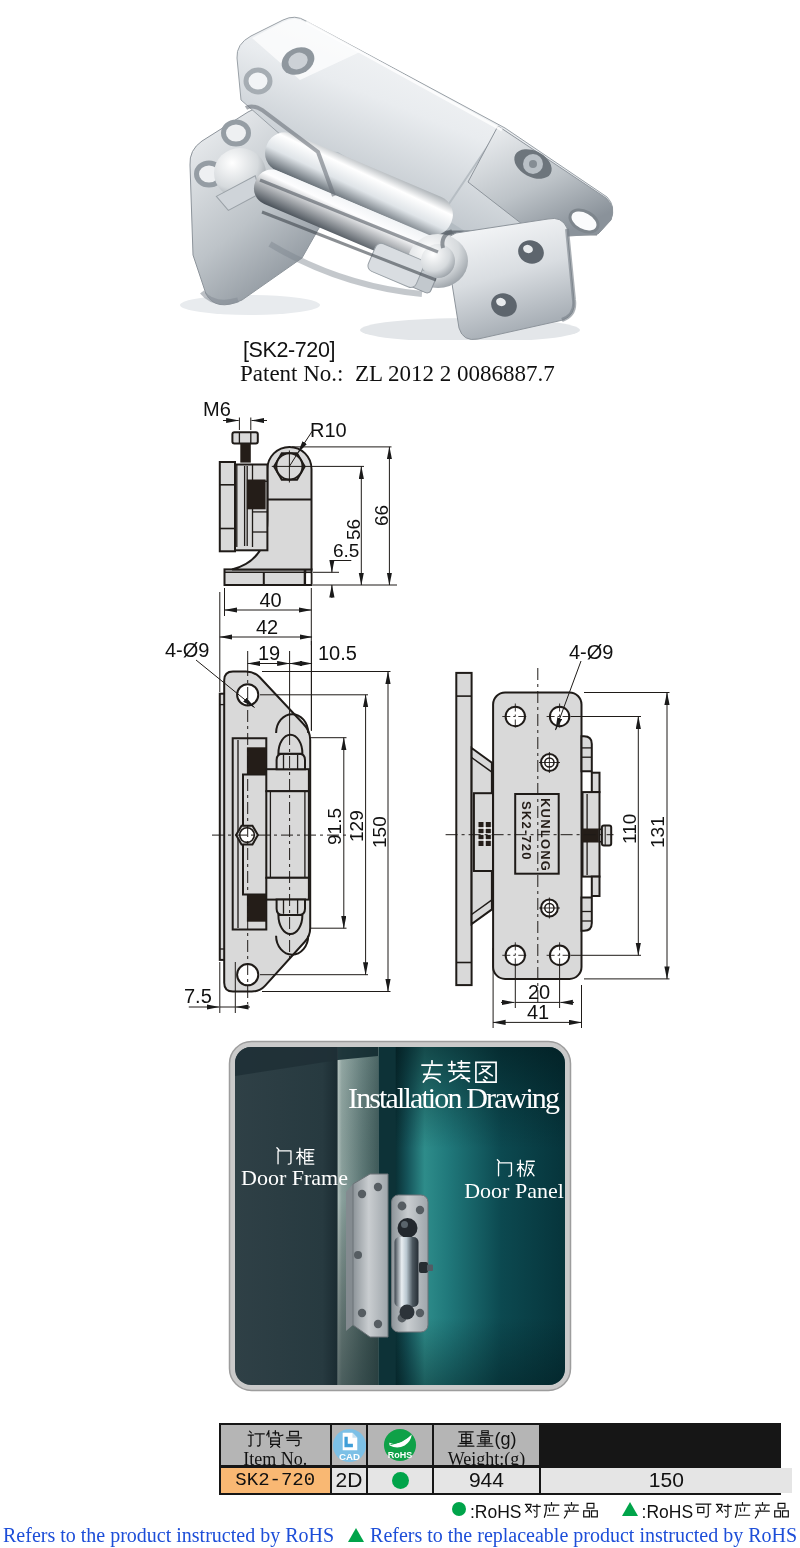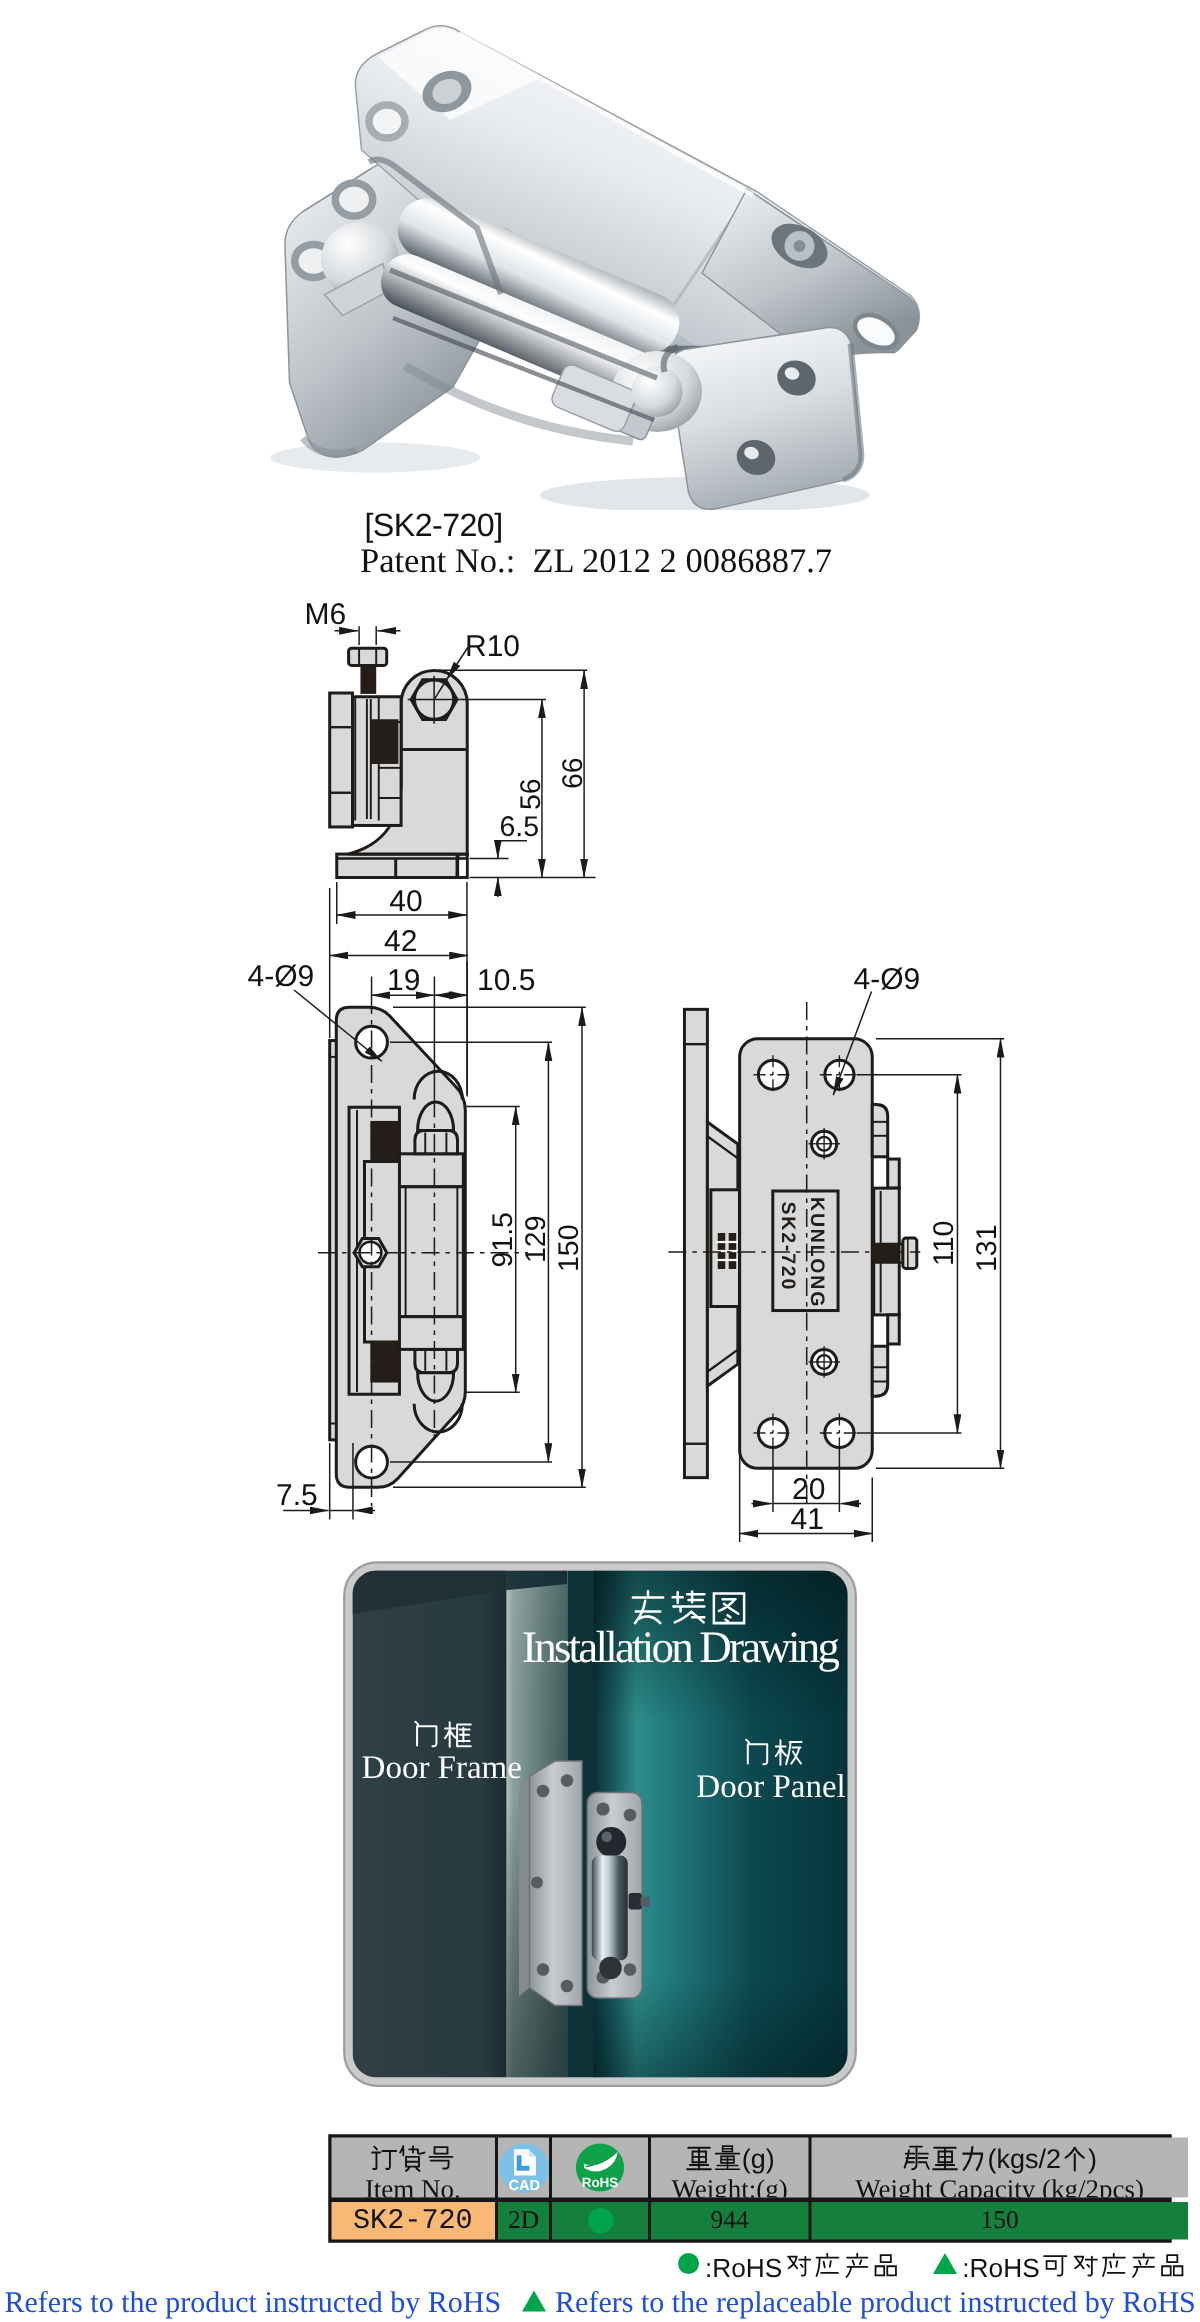--- a/index.html
+++ b/index.html
@@ -552,21 +552,21 @@
 <rect x="427" y="1264.5" width="6" height="6.5" rx="1" fill="#525c64"></rect>
 </svg>
 
 <style>
 #tbl{left:218.5px;top:1422.5px;width:562.5px;border:2.5px solid #161616;background:#161616;box-sizing:border-box}
 .trow{display:flex}
 .tc{box-sizing:border-box;background:#b5b5b5;text-align:center;overflow:hidden;flex:none}
 .tc+.tc{margin-left:2px}
 .drow{margin-top:2.5px}
 .hrow .tc{height:40.5px}
-.drow .tc{height:25px;background:#15803d;font-size:17px;font-family:Liberation Serif, serif;color:#111;display:flex;align-items:center;justify-content:center}
+.drow .tc{height:25px;background:#e5e5e5;font-size:21px;font-family:Liberation Sans, sans-serif;color:#111;display:flex;align-items:center;justify-content:center}
 .c1{width:109.5px}.c2{width:34px}.c3{width:64px}.c4{width:104.9px}.c5{width:251px}
 .hl1{height:21px;display:flex;align-items:center;justify-content:center;color:#111}
 .hl2{font-family:"Liberation Serif",serif;font-size:18px;color:#111;line-height:18px}
 .gi{color:#111;margin:0 0.5px}
 </style>
 <div id="tbl" class="abs">
 <div class="trow hrow">
 
  <div class="tc c1">
         <div class="hl1" style="padding-top:4px">
@@ -608,39 +608,20 @@
             <use href="#g-zhong" width="18" height="18"></use>
           </svg>
           <svg class="gi" width="18" height="18">
             <use href="#g-liang" width="18" height="18"></use>
           </svg>
           <span style="font-size:18px">(g)</span>
         </div>
         <div class="hl2">Weight:(g)</div>
       </div>
 
- <div class="tc c5">
-        <div class="hl1" style="padding-top:4px">
-          <svg class="gi" width="18" height="18">
-            <use href="#g-cheng" width="18" height="18"></use>
-          </svg>
-          <svg class="gi" width="18" height="18">
-            <use href="#g-zhong" width="18" height="18"></use>
-          </svg>
-          <svg class="gi" width="18" height="18">
-            <use href="#g-li" width="18" height="18"></use>
-          </svg>
-          <span style="font-size:18px">(kgs/2</span>
-          <svg class="gi" width="17" height="17">
-            <use href="#g-ge" width="17" height="17"></use>
-          </svg>
-          <span style="font-size:18px">)</span>
-        </div>
-        <div class="hl2">Weight Capacity (kg/2pcs)</div>
-      </div>
 </div>
 <div class="trow drow">
 
  <div class="tc c1" style="background:#f9b873;font-family:'Liberation Mono',monospace;font-size:19px">SK2-720</div>
 
  <div class="tc c2">2D</div>
 
  <div class="tc c3">
         <span style="width:17px;height:17px;border-radius:50%;background:#00a44a;display:inline-block"></span>
       </div>

